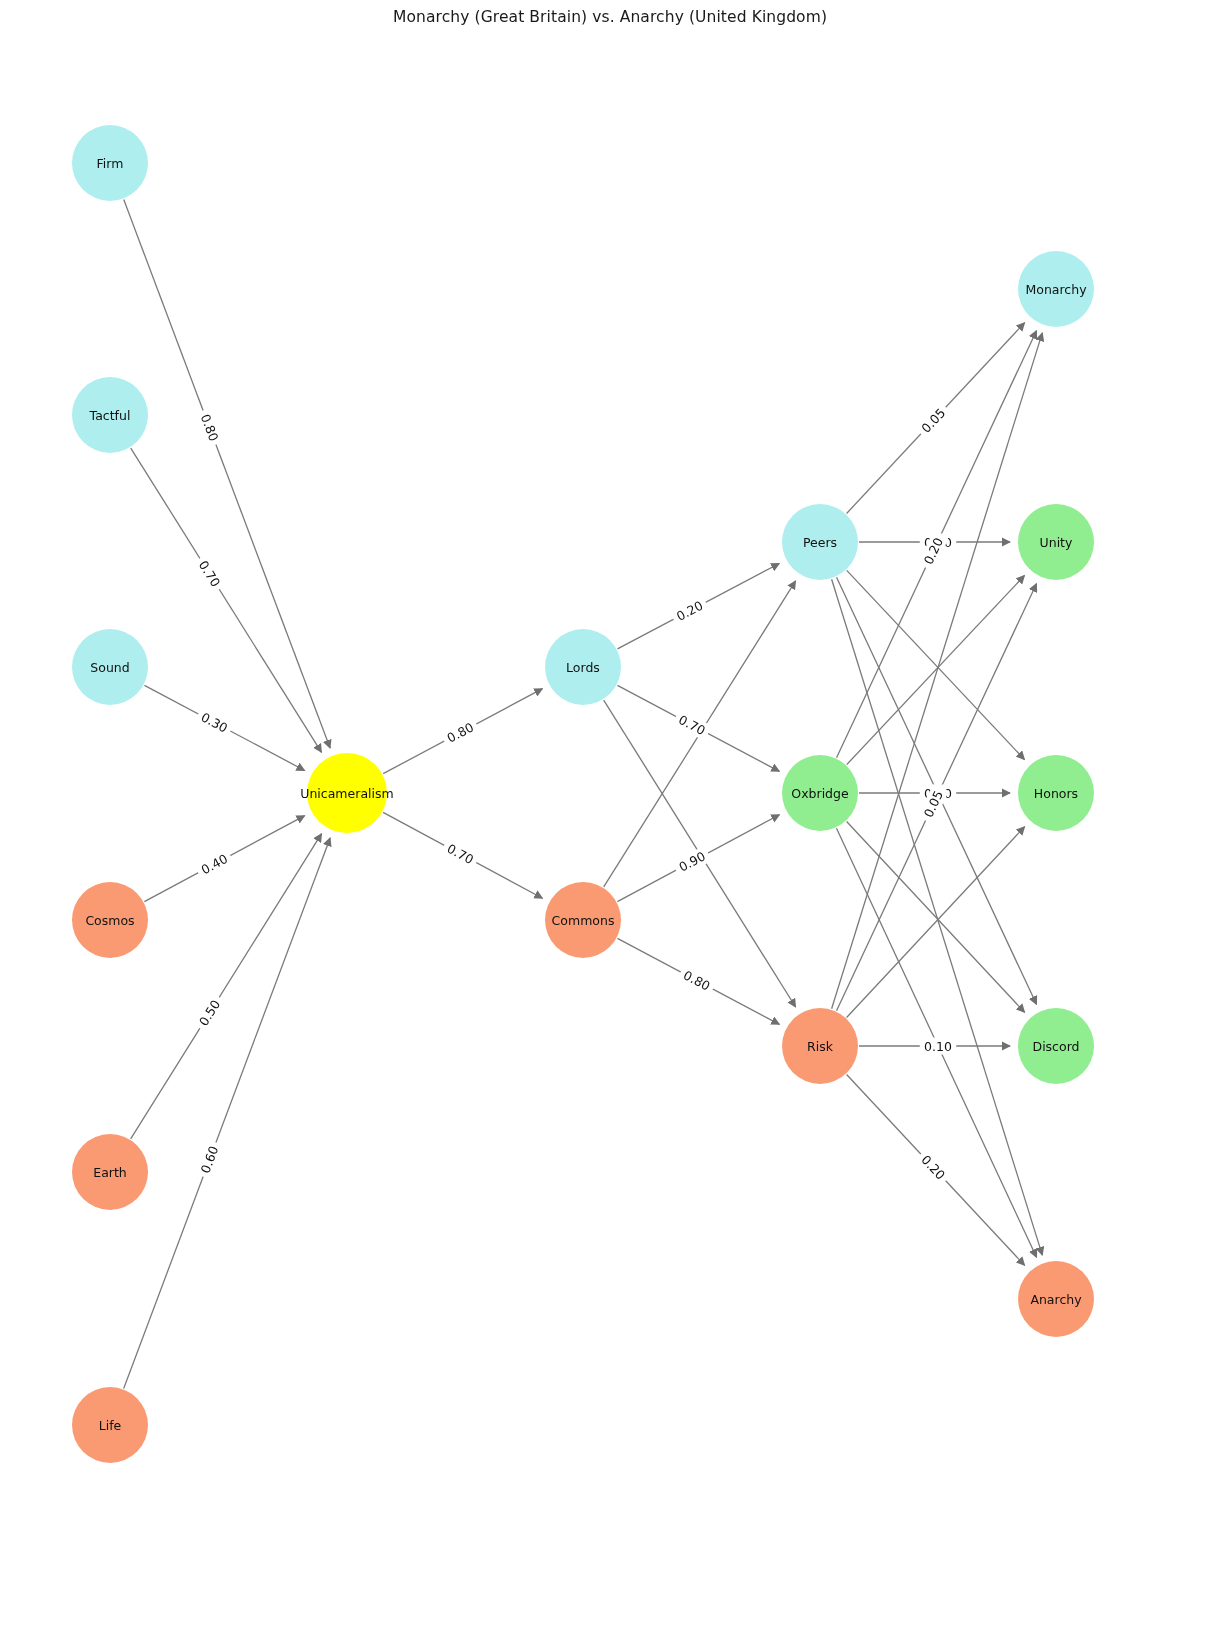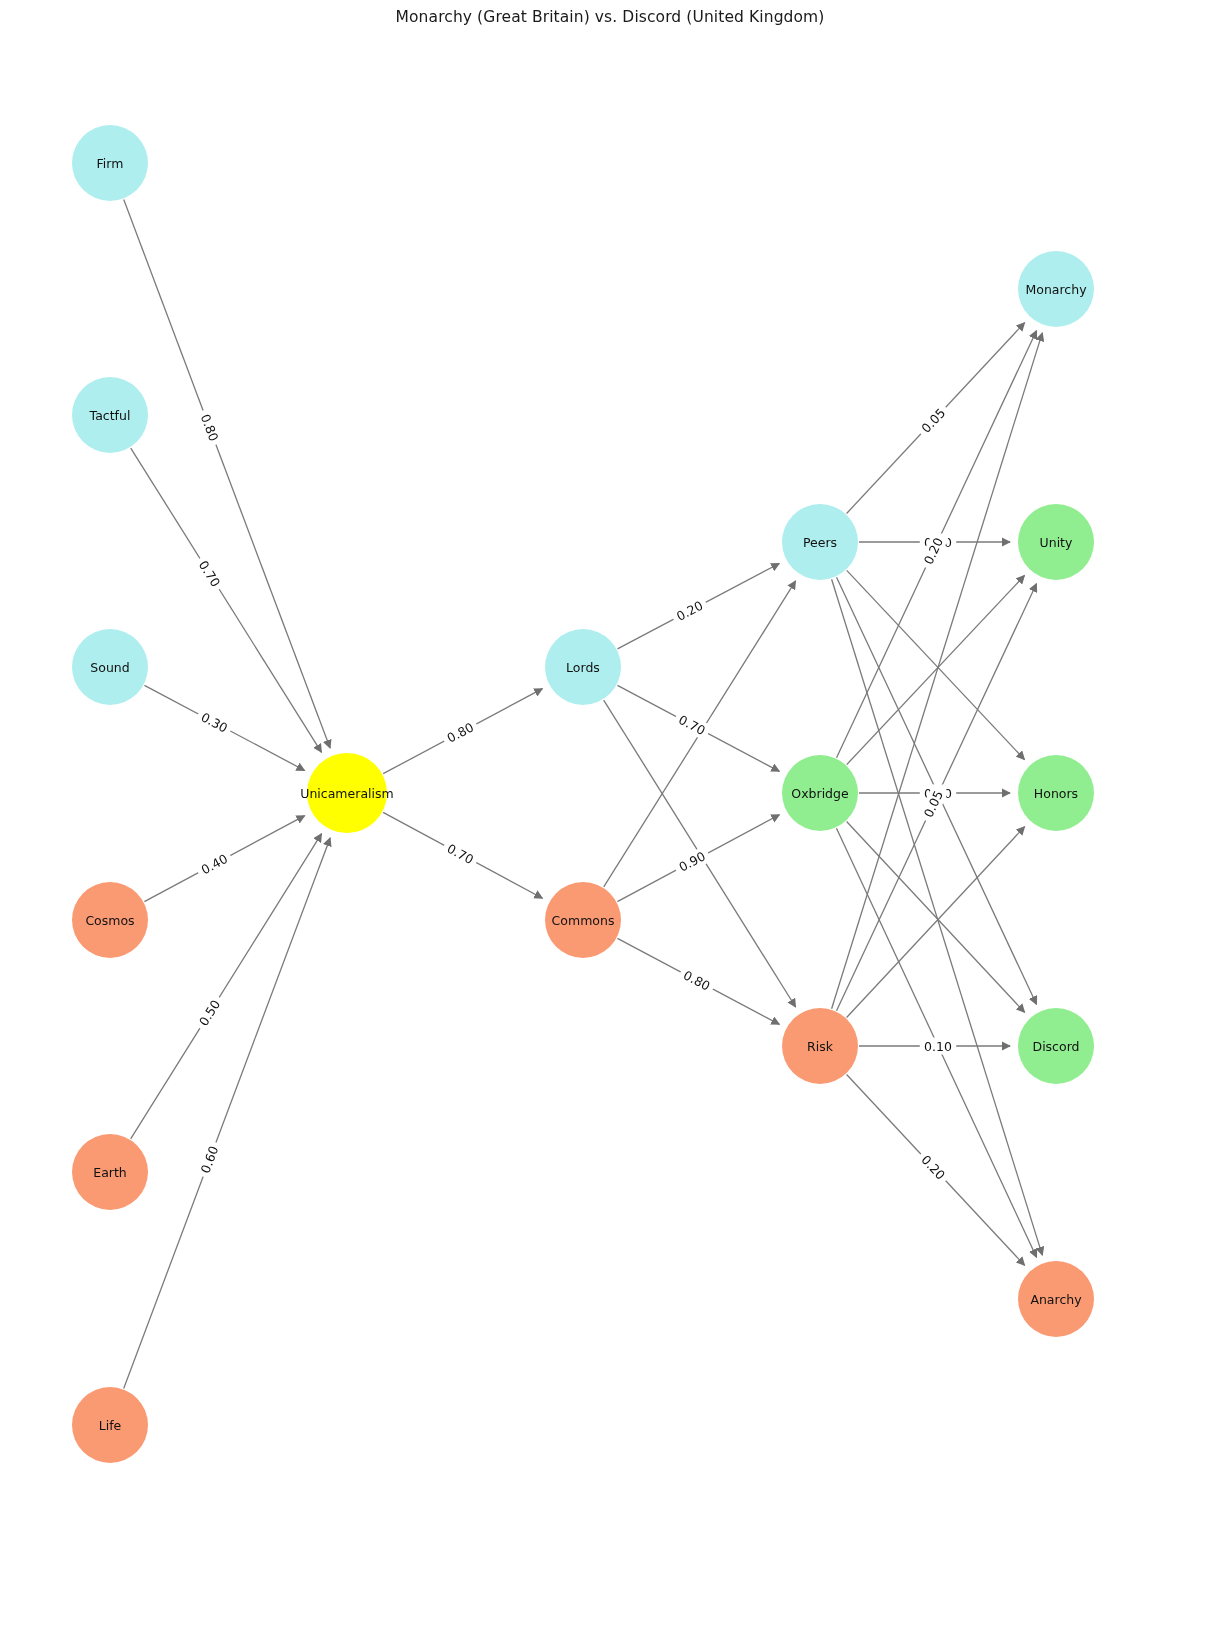--- a/index.html
+++ b/index.html
@@ -62,21 +62,21 @@
   }
   .edge-label-bg {
     fill: #ffffff;
   }
 </style>
 </head>
 <body>
 
 <div id="graph-root">
 
-  <div id="title">Monarchy (Great Britain) vs. Discord (United Kingdom)</div>
+  <div id="title">Monarchy (Great Britain) vs. Anarchy (United Kingdom)</div>
 
   <svg id="net" viewBox="0 0 1220 1642" xmlns="http://www.w3.org/2000/svg">
     <defs>
       <marker id="arrowhead" viewBox="0 0 10 10" refX="9" refY="5" markerWidth="7" markerHeight="7" orient="auto-start-reverse">
         <path d="M 0 0 L 10 5 L 0 10 z" fill="#6f6f6f"></path>
       </marker>
     </defs>
     <g id="edges-layer">
         <line x1="123.73" y1="199.50" x2="330.10" y2="748.07" class="edge-line" marker-end="url(#arrowhead)"></line>
         <line x1="130.72" y1="448.04" x2="321.50" y2="752.33" class="edge-line" marker-end="url(#arrowhead)"></line>

